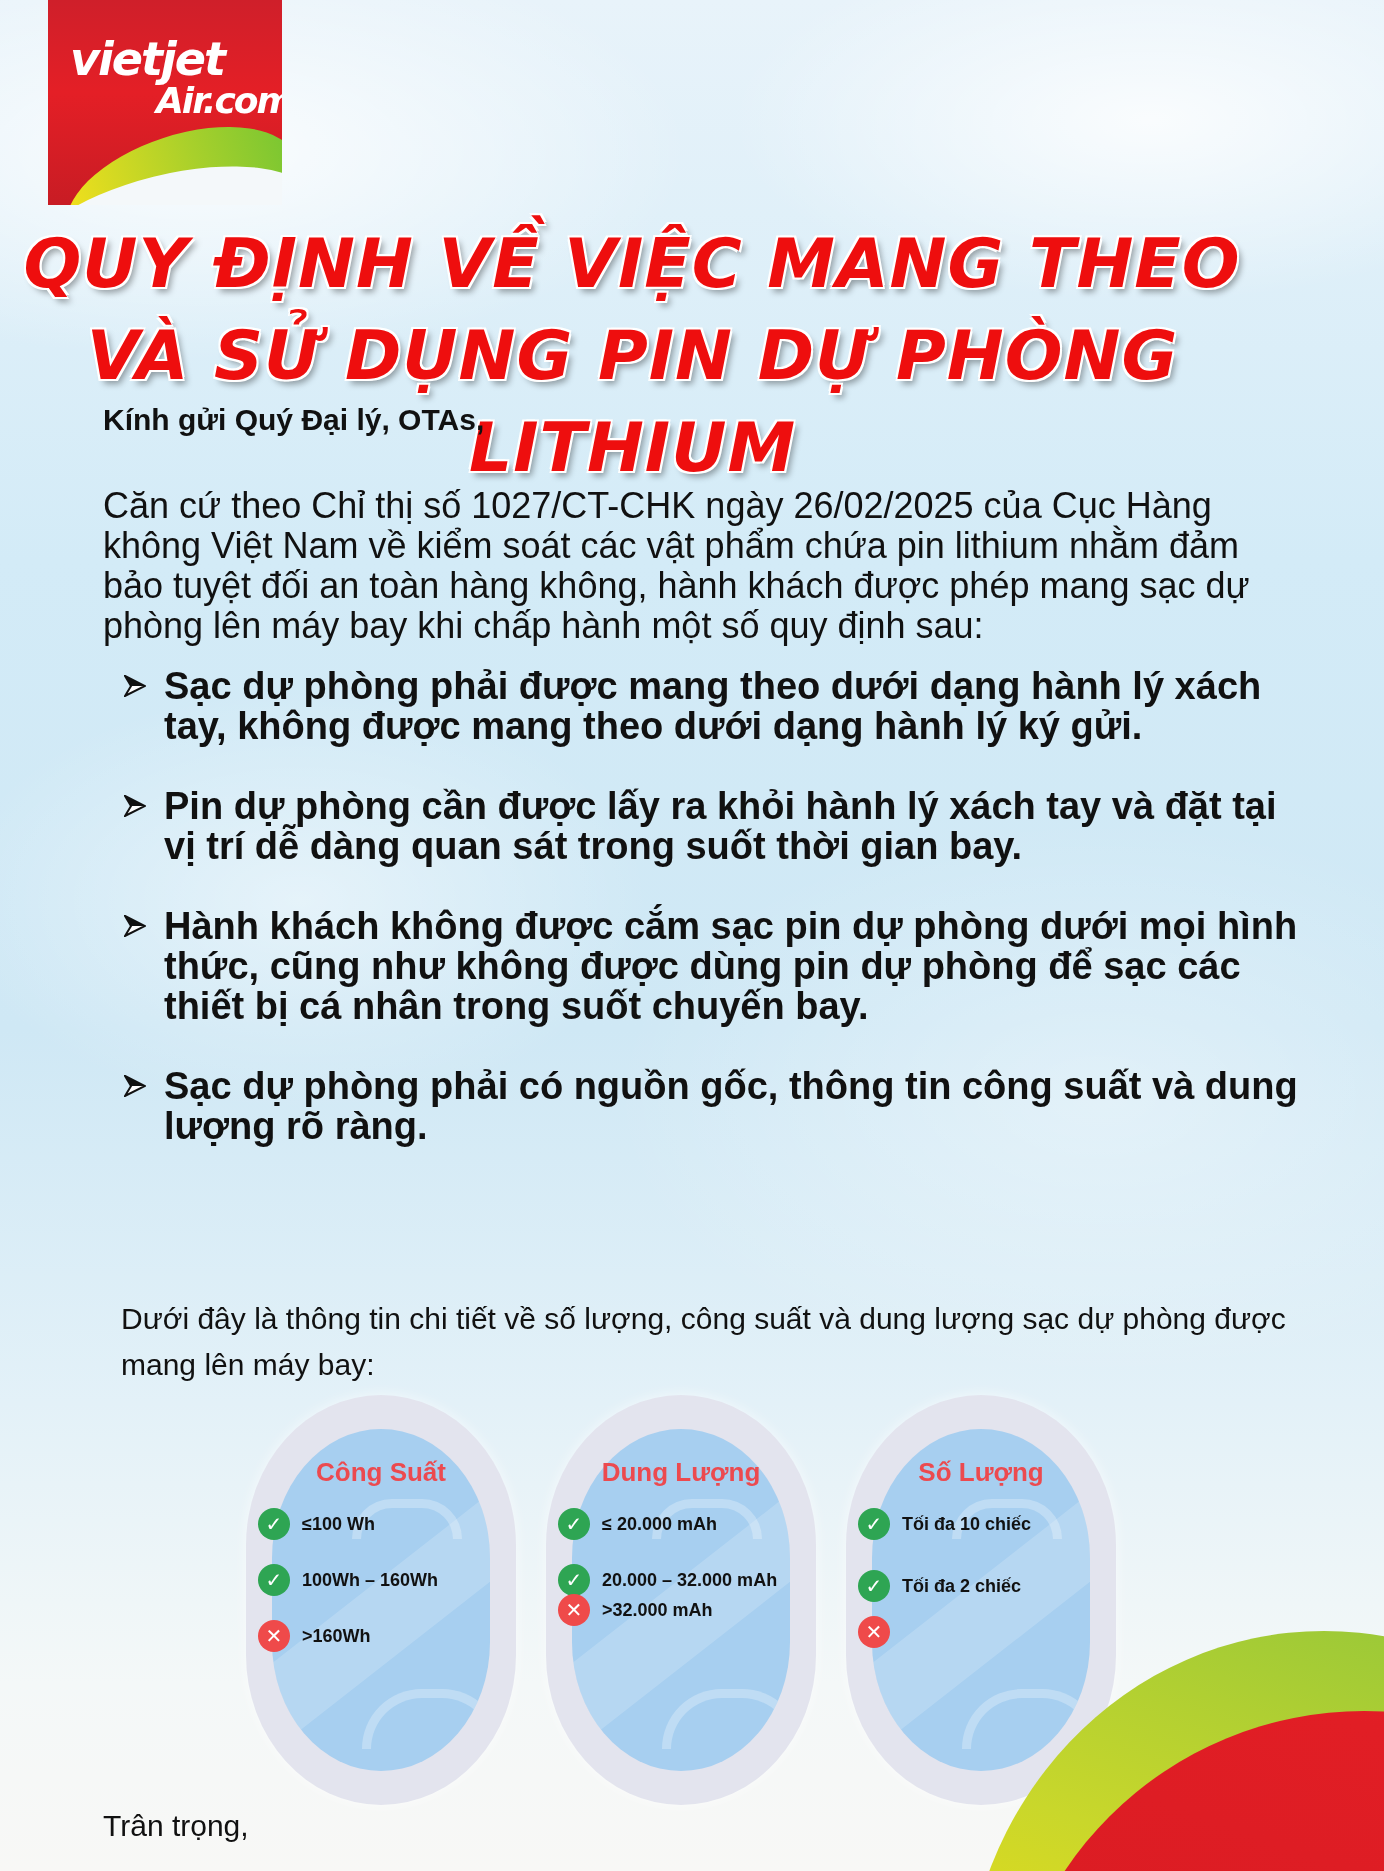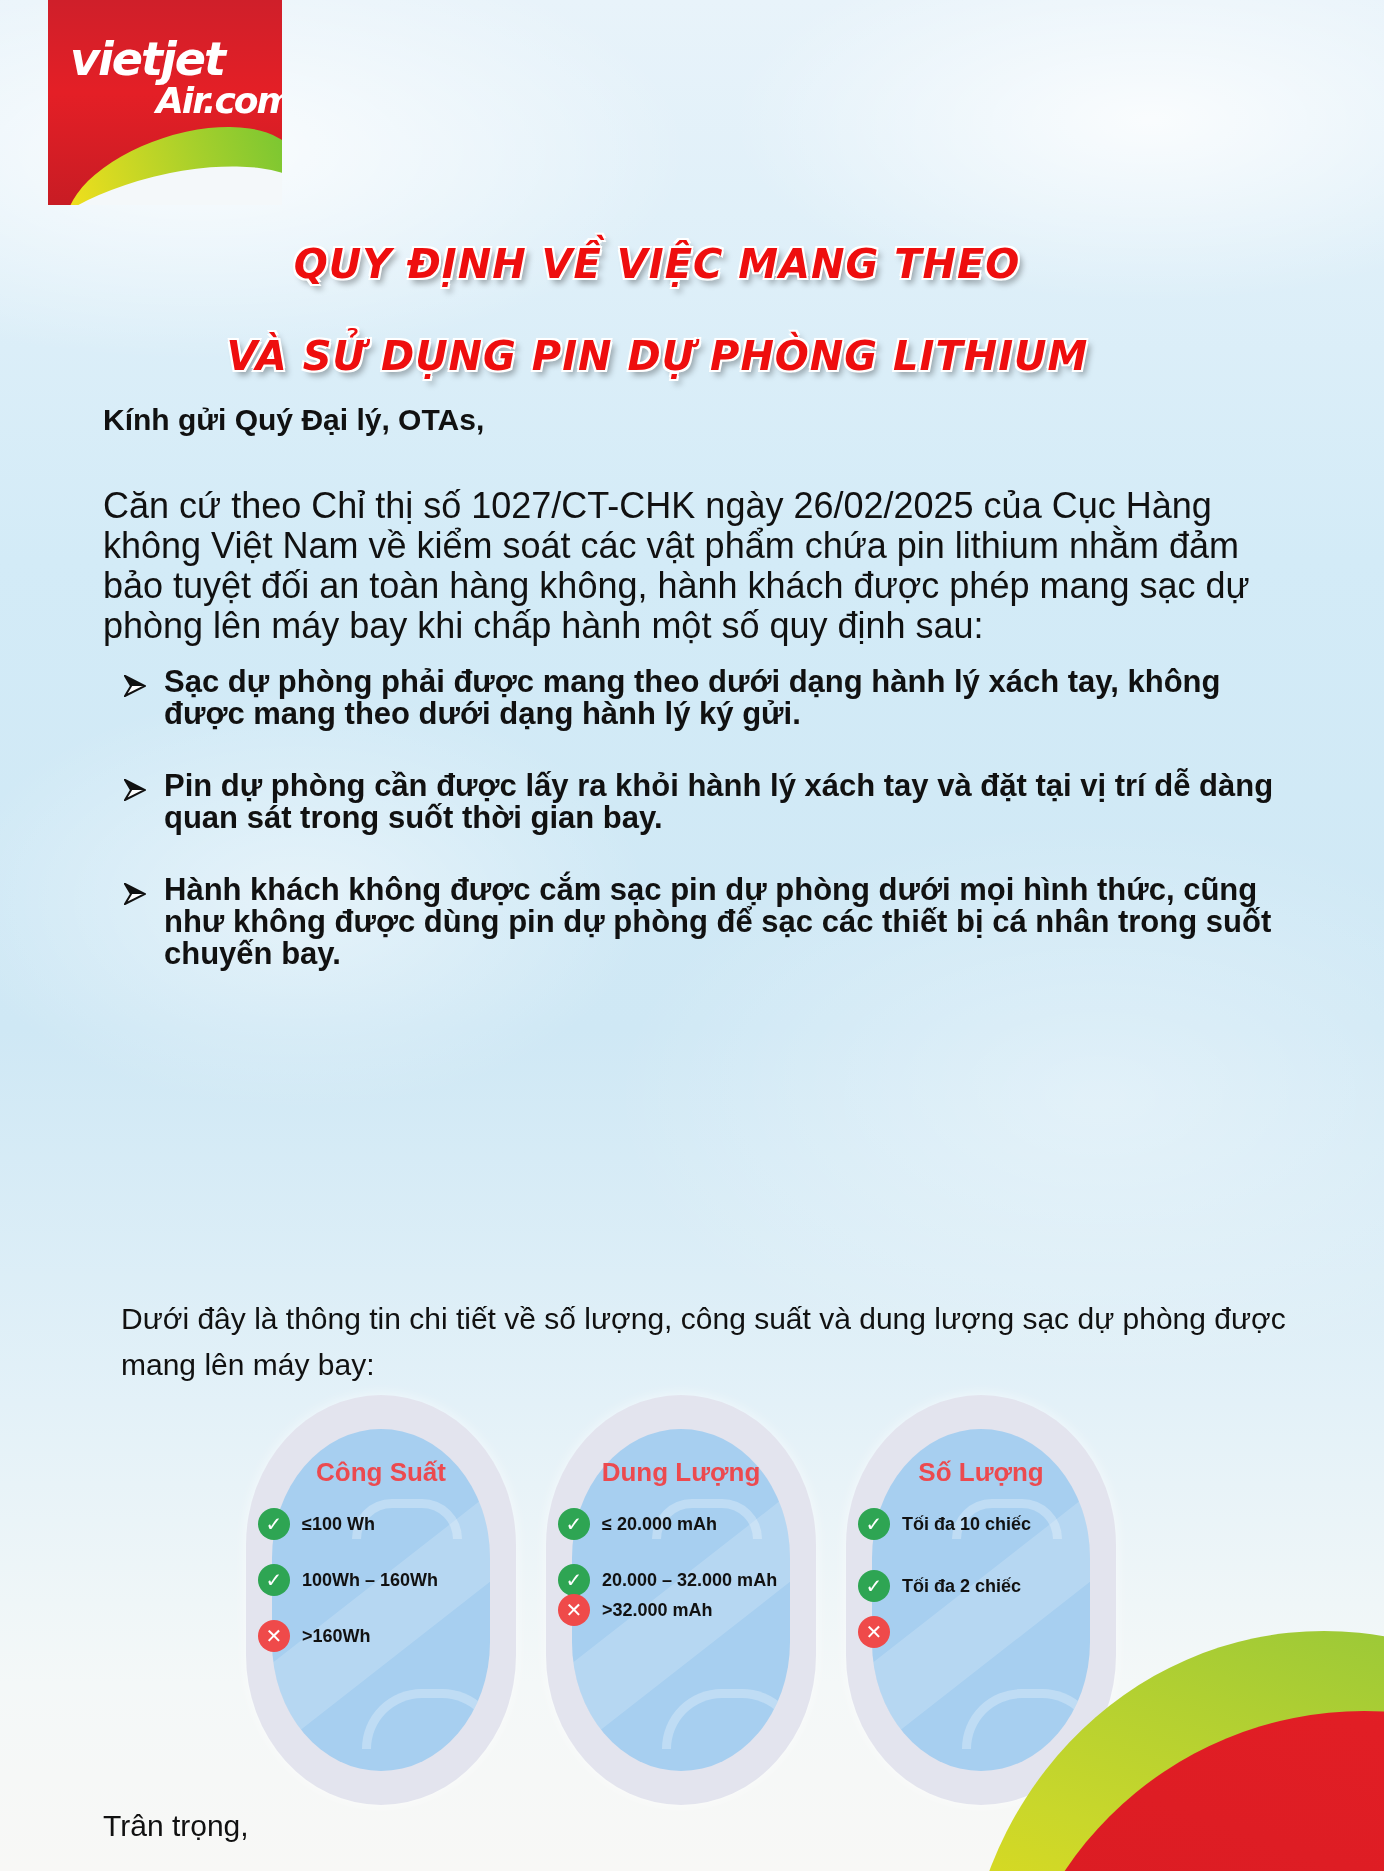--- a/index.html
+++ b/index.html
@@ -38,40 +38,39 @@
     position: absolute; color: #fff; font-style: italic; font-weight: bold;
     font-family: "DejaVu Sans", sans-serif; letter-spacing: -2px;
   }
   .logo .l1 { left: 22px; top: 32px; font-size: 46px; }
   .logo .l2 { left: 84px; top: 80px; font-size: 36px; margin-left: 24px; }
 
   
   .title {
     position: absolute; left: 0; top: 218px; width: 1264px; text-align: center;
     font-family: "DejaVu Sans", sans-serif; font-weight: bold; font-style: italic;
-    color: #ee0e0e; font-size: 40px; line-height: 92px; letter-spacing: 1px;
+    color: #ee0e0e; font-size: 68px; line-height: 92px; letter-spacing: 1px;
     text-shadow: 2px 2px 0 #fff, -2px -2px 0 #fff, 2px -2px 0 #fff, -2px 2px 0 #fff,
                  4px 5px 6px rgba(0,0,0,0.35);
-    margin-left: 25px;
   }
   .title .line2 { padding-left: 1px; }
 
   
   .greeting {
     position: absolute; left: 103px; top: 403px; font-size: 30px; font-weight: bold;
   }
   .intro {
     position: absolute; left: 103px; top: 486px; width: 1180px;
     font-size: 36px; line-height: 40px; font-weight: normal;
   }
   .rules {
     position: absolute; left: 120px; top: 666px; width: 1180px; list-style: none;
   }
   .rule {
-    position: relative; padding-left: 44px; font-size: 31px; line-height: 32px;
+    position: relative; padding-left: 44px; font-size: 38px; line-height: 40px;
     font-weight: bold; margin-bottom: 40px;
   }
   .rule .arrow {
     position: absolute; left: 4px; top: 9px; width: 22px; height: 22px;
   }
   .rule-1 { margin-bottom: 40px; }
   .summary {
     position: absolute; left: 121px; top: 1296px; width: 1180px;
     font-size: 30px; line-height: 46px;
   }
@@ -175,20 +174,27 @@
       </svg>
     <span>Pin dự phòng cần được lấy ra khỏi hành lý xách tay và đặt tại vị trí dễ dàng quan sát trong suốt thời gian bay.</span>
   </li>
   <li class="rule rule-2">
     <svg class="arrow" viewBox="0 0 22 22">
         <path d="M1 1 L21 11 L1 21 L7 11 Z" fill="#fff" stroke="#111" stroke-width="2"></path>
         <path d="M1 1 L21 11 L7 11 Z" fill="#111"></path>
       </svg>
     <span>Hành khách không được cắm sạc pin dự phòng dưới mọi hình thức, cũng như không được dùng pin dự phòng để sạc các thiết bị cá nhân trong suốt chuyến bay.</span>
   </li>
+  <li class="rule rule-4">
+    <svg class="arrow" viewBox="0 0 22 22">
+        <path d="M1 1 L21 11 L1 21 L7 11 Z" fill="#fff" stroke="#111" stroke-width="2"></path>
+        <path d="M1 1 L21 11 L7 11 Z" fill="#111"></path>
+      </svg>
+    <span>Sạc dự phòng phải có nguồn gốc, thông tin công suất và dung lượng rõ ràng.</span>
+  </li>
 </ul>
 
 <p class="summary">Dưới đây là thông tin chi tiết về số lượng, công suất và dung lượng sạc dự phòng được mang lên máy bay:</p>
 
 <div class="card card-1">
   <div class="pane">
     <div class="beam"></div>
     <div class="cloud c1"></div>
     <div class="cloud c2"></div>
   </div>

